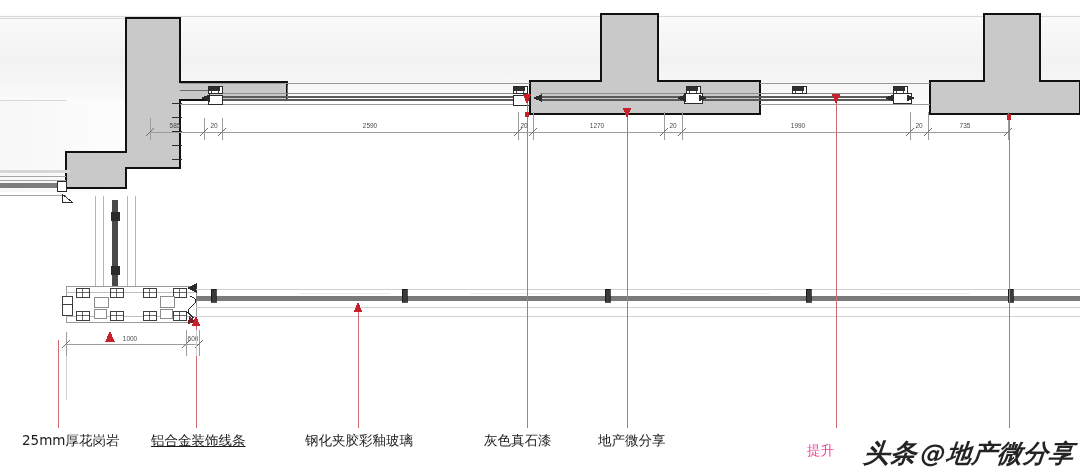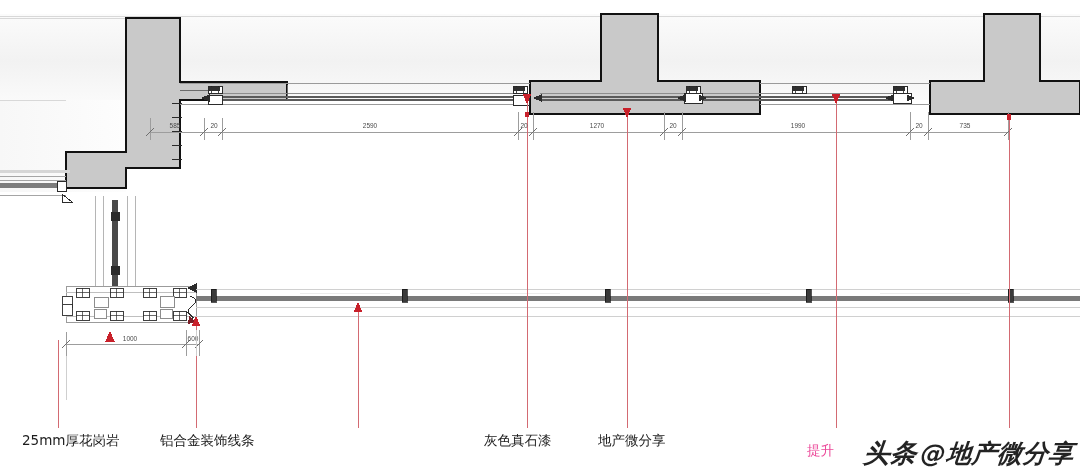--- a/index.html
+++ b/index.html
@@ -351,21 +351,22 @@
     </g>
 
     <g stroke="#cfcfcf" stroke-width="1">
       <line x1="66" y1="356" x2="66" y2="400"></line>
       <line x1="196" y1="330" x2="196" y2="356"></line>
     </g>
   </svg>
 
   <div class="labelrow">
     <span class="anno" style="left:22px;">25mm厚花岗岩</span>
-    <span class="anno" style="left:160px;">铝合金装饰线条</span>
+    <span class="anno" style="left:151px;text-decoration:underline;">铝合金装饰线条</span>
+    <span class="anno" style="left:305px;">钢化夹胶彩釉玻璃</span>
     <span class="anno" style="left:484px;">灰色真石漆</span>
     <span class="anno" style="left:598px;">地产微分享</span>
   </div>
 
   <span class="wm-behind">提升</span>
 
   <div class="wm">
     <span class="tt">头条</span>
     <span class="at">@地产微分享</span>
   </div>

